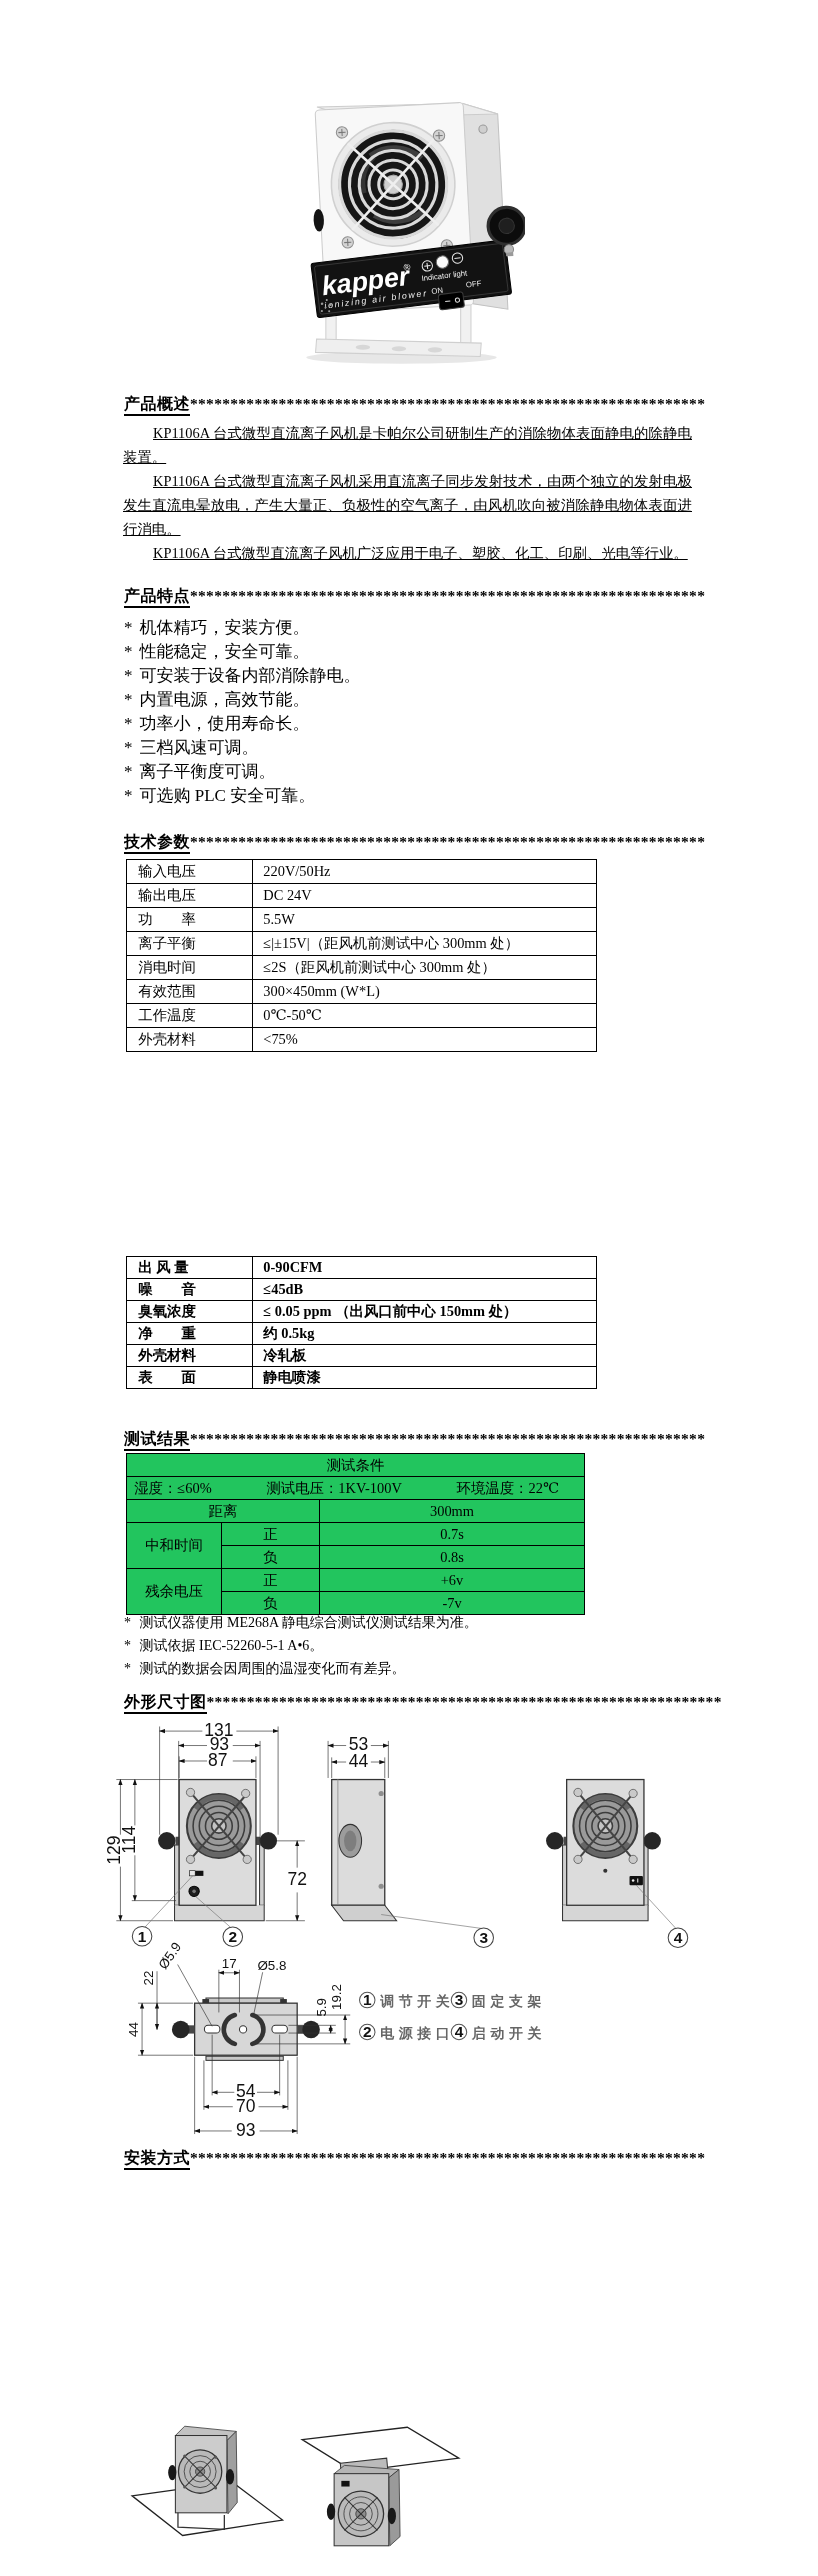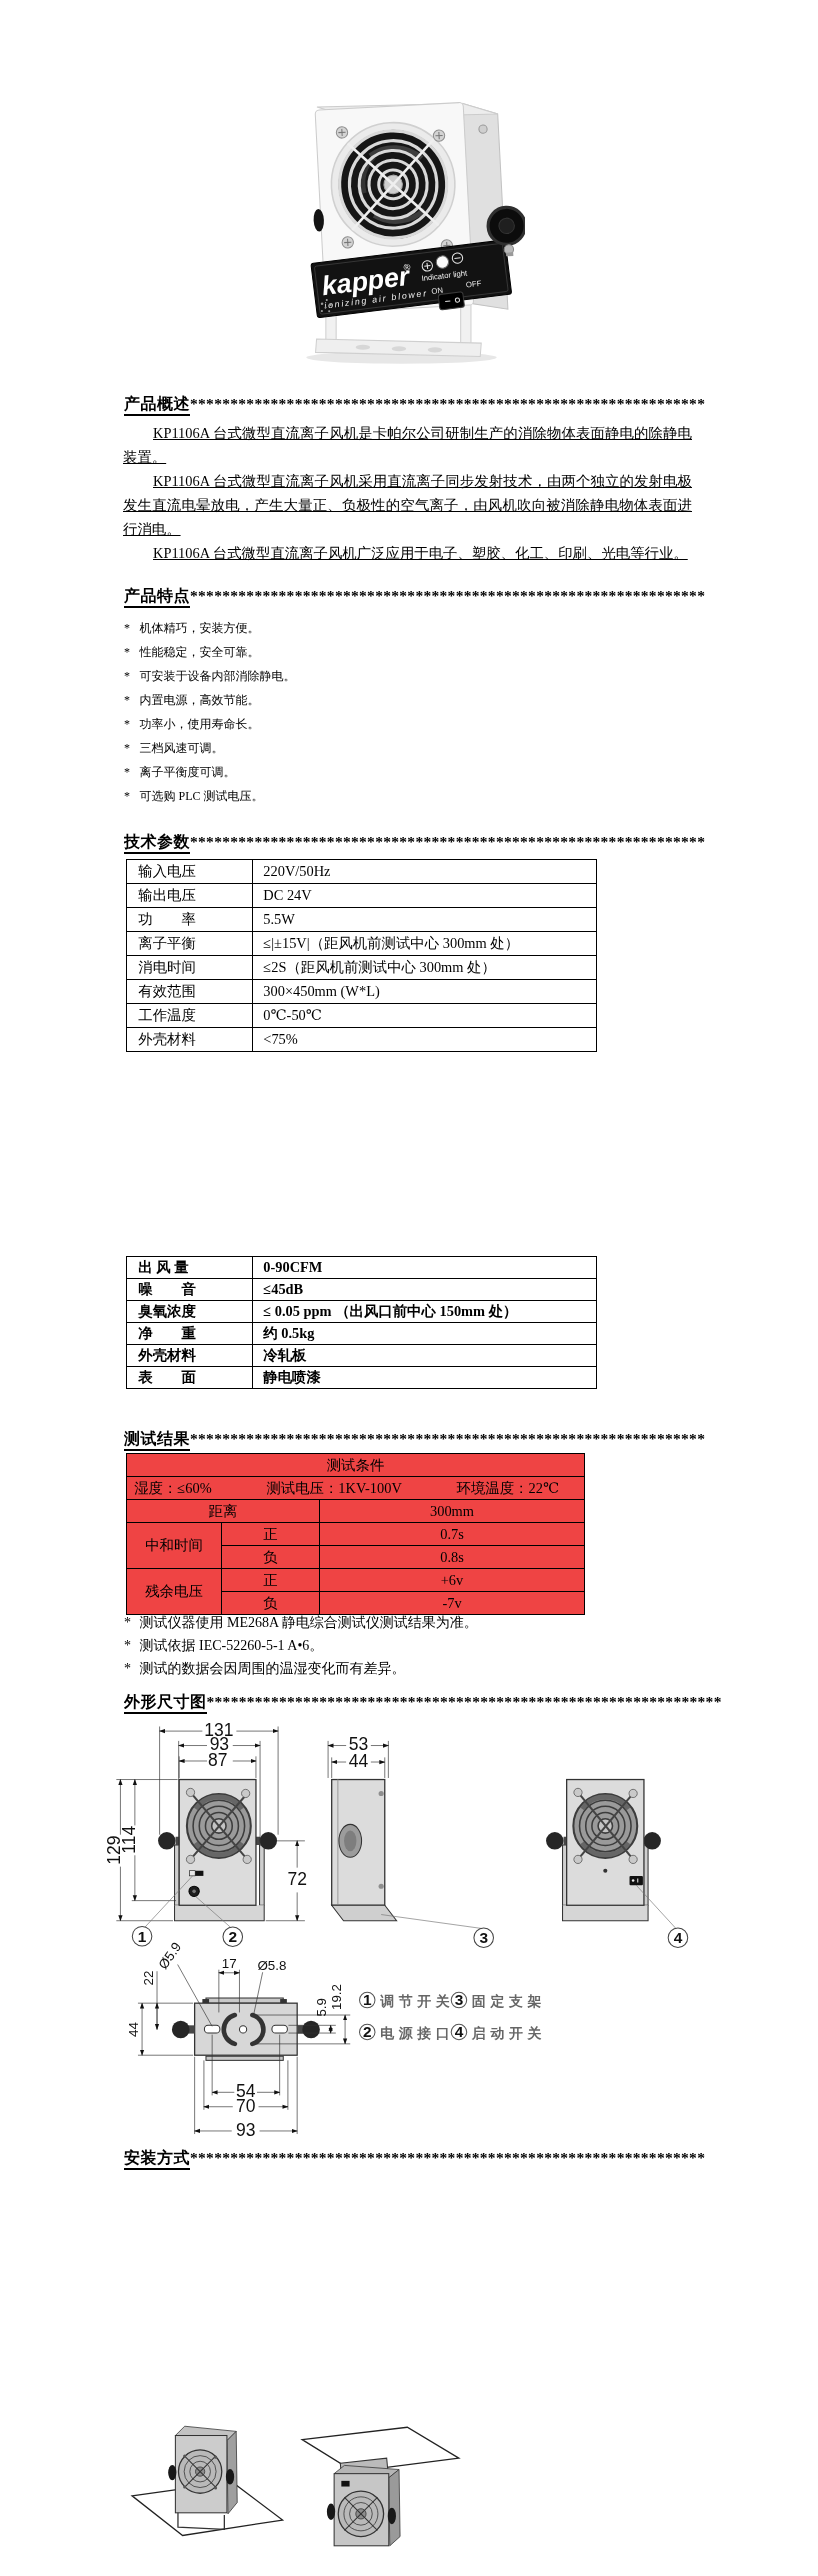--- a/index.html
+++ b/index.html
@@ -5,29 +5,29 @@
   html,body{margin:0;padding:0;background:#fff;}
   #page{position:relative;width:818px;height:3468px;background:#ffffff;overflow:hidden;
         font-family:"Liberation Serif","DejaVu Serif",serif;color:#000;}
   .sec{position:absolute;left:124px;width:603px;height:25px;white-space:nowrap;overflow:hidden;}
   .sec-title{display:inline-block;font-size:16px;font-weight:700;letter-spacing:0.5px;
              border-bottom:2.1px solid #000;padding-bottom:1px;line-height:17.5px;}
   .sec-stars{font-size:15.5px;font-weight:700;letter-spacing:0.3px;}
   .paras{position:absolute;left:123px;top:421px;width:569px;text-decoration:underline;}
   .para{font-size:14.4px;line-height:24px;text-indent:30px;text-align:justify;margin:0;}
   .feat{position:absolute;left:124px;top:616px;}
-  .feat-item{height:24px;line-height:24px;font-size:12px;}
+  .feat-item{height:24px;line-height:24px;font-size:17px;}
   .feat-item .b{display:inline-block;width:15.5px;font-weight:400;}
   table.spec{position:absolute;border-collapse:collapse;table-layout:fixed;background:#fff;}
   table.spec td{border:1px solid #000;font-size:14.4px;vertical-align:middle;padding:0;}
   .spec .c1{width:125px;margin-top:18px;}
   .spec .c2{width:333px;padding-left:10.3px;}
   .t1 tr{height:24px;} .t2 tr{height:22px;font-weight:bold;}
   .lab{display:block;margin-left:11.3px;}
-  table.ttab{position:absolute;left:126px;top:1453px;border-collapse:collapse;table-layout:fixed;background:#ef4444;}
+  table.ttab{position:absolute;left:126px;top:1453px;border-collapse:collapse;table-layout:fixed;background:#22c55e;}
   table.ttab td{border:1px solid #000;font-size:14.4px;text-align:center;vertical-align:middle;height:22px;padding:0;}
   .cond{display:flex;justify-content:space-between;padding:0 25px 0 7.2px;font-size:14.4px;}
   .notes{position:absolute;left:124px;top:1611px;}
   .note-item{height:23px;line-height:23px;font-size:14px;}
   .note-item .b{display:inline-block;width:15.5px;}
   svg text{font-family:"Liberation Sans","DejaVu Sans",sans-serif;}
   .dimnum{font-size:34px;fill:#111;}
   .dimsm{font-size:26px;fill:#111;}
   .callnum{font-size:30px;font-weight:700;fill:#111;}
   .legend-txt{font-size:27px;font-weight:700;fill:#666;letter-spacing:9px;}
@@ -145,21 +145,21 @@
   </div>
 
   <div class="feat">
     <div class="feat-item"><span class="b">*</span><span>机体精巧，安装方便。</span></div>
     <div class="feat-item"><span class="b">*</span><span>性能稳定，安全可靠。</span></div>
     <div class="feat-item"><span class="b">*</span><span>可安装于设备内部消除静电。</span></div>
     <div class="feat-item"><span class="b">*</span><span>内置电源，高效节能。</span></div>
     <div class="feat-item"><span class="b">*</span><span>功率小，使用寿命长。</span></div>
     <div class="feat-item"><span class="b">*</span><span>三档风速可调。</span></div>
     <div class="feat-item"><span class="b">*</span><span>离子平衡度可调。</span></div>
-    <div class="feat-item"><span class="b">*</span><span>可选购 PLC 测试电压。</span></div>
+    <div class="feat-item"><span class="b">*</span><span>可选购 PLC 安全可靠。</span></div>
   </div>
 
   <div class="sec" style="top:833px">
     <span class="sec-title">技术参数</span><span class="sec-stars">****************************************************************</span>
   </div>
 
   <table class="spec t1" style="left:126px;top:859px">
     <tbody>
         <tr>
           <td class="c1">

